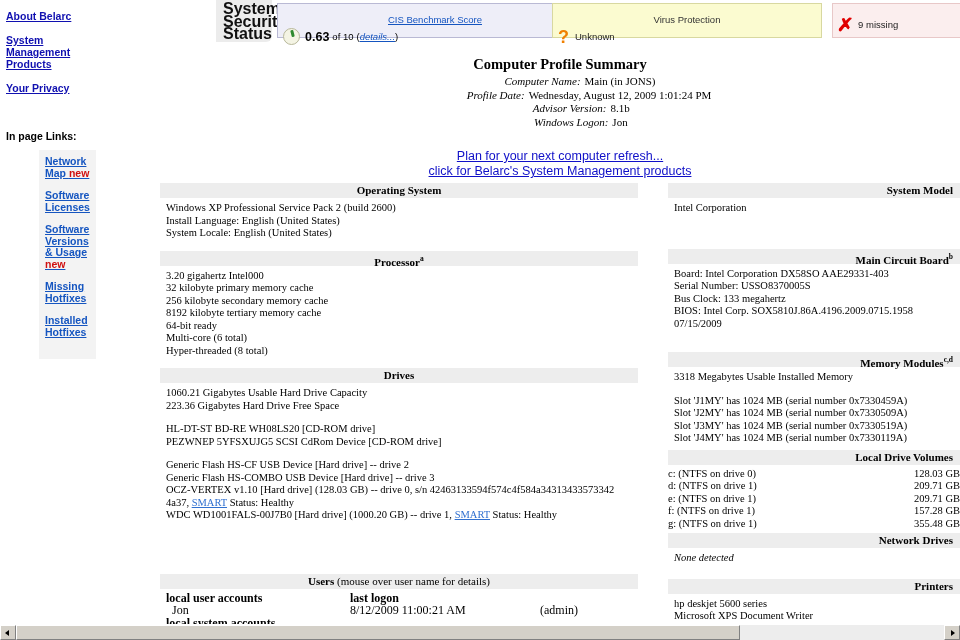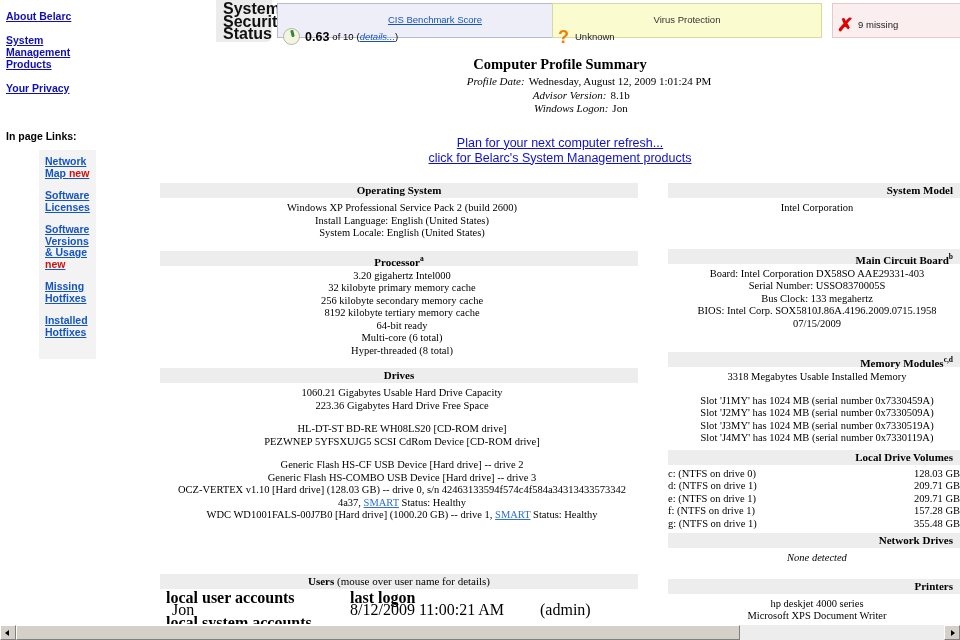--- a/index.html
+++ b/index.html
@@ -250,33 +250,32 @@
     margin-bottom: 3px;
   }
   .sechead.right { text-align: right; padding-right: 7px; }
   .sechead sup { font-size: 7.5px; }
   .secbody {
     font-family: "Liberation Serif", serif;
     font-size: 10.5px;
     line-height: 12.5px;
     color: #000;
     padding: 1px 0 0 6px;
-    text-align: center;
   }
   .secbody .spacer { height: 11px; }
   .secbody a { color: #3070d0; text-decoration: underline; cursor: pointer; }
   .italic { font-style: italic; }
   .bold { font-weight: bold; }
 
   
   .users-table {
     width: 100%;
     border-collapse: collapse;
     font-family: "Liberation Serif", serif;
-    font-size: 16px;
+    font-size: 12px;
     line-height: 12.5px;
   }
   .users-table td { padding: 0; vertical-align: top; }
   .u-c1 { width: 190px; padding-left: 6px !important; }
   .u-c2 { width: 190px; }
   .u-c3 { width: 98px; }
   .indent { padding-left: 12px !important; }
 
   
   .vol-table {
@@ -391,20 +390,23 @@
       <div class="pbody">
         <span class="xmark">✗</span>
         <span class="status-text">9 missing</span>
       </div>
     </div>
   </div>
 
   <div id="summary">
     <h1>Computer Profile Summary</h1>
 
+    <div class="sum-row">
+      <span class="sum-label">Computer Name:</span><span class="sum-val">Main (in JONS)</span>
+    </div>
     <div class="sum-row">
       <span class="sum-label">Profile Date:</span><span class="sum-val">Wednesday, August 12, 2009 1:01:24 PM</span>
     </div>
     <div class="sum-row">
       <span class="sum-label">Advisor Version:</span><span class="sum-val">8.1b</span>
     </div>
     <div class="sum-row">
       <span class="sum-label">Windows Logon:</span><span class="sum-val">Jon</span>
     </div>
 
@@ -533,21 +535,21 @@
       </table>
 
     <div class="sechead right" style="margin-top:3px">Network Drives</div>
     <div class="secbody">
       <div class="italic">None detected</div>
       <div class="spacer" style="height:14px"></div>
     </div>
 
     <div class="sechead right">Printers</div>
     <div class="secbody">
-      <div>hp deskjet 4000 series</div>
+      <div>hp deskjet 5600 series</div>
       <div>Microsoft XPS Document Writer</div>
       <div>PDF Writer - bioPDF</div>
       <div>Samsung ML-1450 Series PCL 6</div>
     </div>
   </div>
 
   <div id="hscroll">
     <div class="sb-arrow left"></div>
     <div id="sb-track">
       <div id="sb-thumb"></div>

